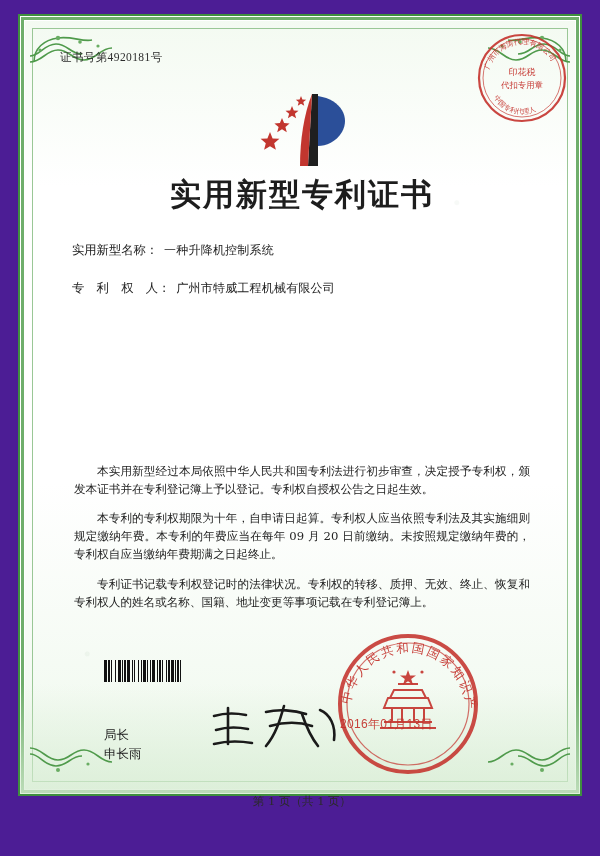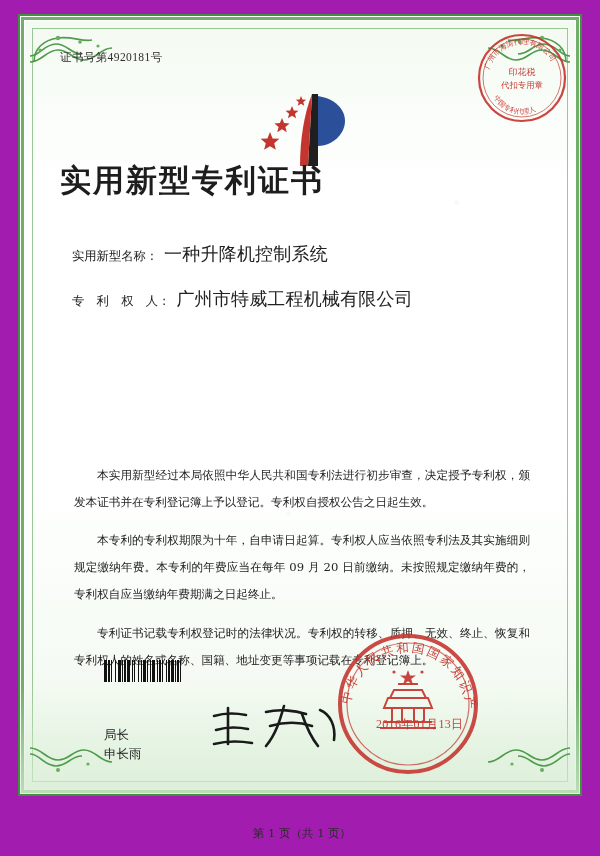--- a/index.html
+++ b/index.html
@@ -6,21 +6,21 @@
   html, body {
     margin: 0; padding: 0;
     width: 600px; height: 856px;
     background: #ffffff;
     font-family: "Liberation Serif", serif;
   }
   #page {
     position: relative;
     width: 600px; height: 856px;
     overflow: hidden;
-    background: #a21caf;
+    background: #4c1d95;
   }
   
   .cert-frame {
     position: absolute;
     left: 18px; top: 14px;
     width: 564px; height: 782px;
     background:
       linear-gradient(180deg, #f3faf1 0%, #ffffff 22%, #ffffff 60%, #eef8ec 100%);
     border: 2px solid #3f8f3f;
     box-shadow: inset 0 0 0 1px #ffffff, inset 0 0 0 4px #6fae6b, inset 0 0 0 5px #ffffff;
@@ -57,22 +57,23 @@
   }
   
   .emblem {
     position: absolute;
     left: 196px; top: 38px;
     width: 108px; height: 84px;
   }
   
   .title {
     position: absolute;
-    left: 0; top: 110px;
+    left: 0; top: 124px;
     width: 484px;
+    text-align: center;
     font-size: 31px;
     font-weight: bold;
     letter-spacing: 2px;
     color: #1d1d1d;
     font-family: "DejaVu Serif", serif;
   }
   
   .fields {
     position: absolute;
     left: 12px; top: 192px;
@@ -89,32 +90,32 @@
     white-space: pre;
     color: #222;
     font-family: "DejaVu Serif", serif;
     font-size: 12.3px;
     text-align: center;
   }
   .field-value {
     margin-left: 6px;
     color: #222;
     font-family: Liberation Sans, sans-serif;
-    font-size: 18px;
+    font-size: 12px;
     letter-spacing: 0.2px;
   }
   
   .paras {
     position: absolute;
     left: 14px; top: 400px;
     width: 456px;
   }
   .para {
     font-size: 11.6px;
-    line-height: 27px;
+    line-height: 18px;
     text-indent: 23px;
     color: #232323;
     margin-bottom: 2px;
     text-align: justify;
     font-family: "DejaVu Serif", serif;
   }
   
   .barcode {
     position: absolute;
     left: 44px; top: 610px;
@@ -140,32 +141,32 @@
     right: 12px; top: 16px;
     width: 92px; height: 92px;
   }
   .seal-main {
     position: absolute;
     left: 316px; top: 616px;
     width: 144px; height: 144px;
   }
   .seal-date {
     position: absolute;
-    left: 356px; top: 700px;
+    left: 320px; top: 700px;
     font-size: 12px;
     color: #c4322c;
     letter-spacing: 0.3px;
-    font-family: Liberation Serif, serif;
+    font-family: Liberation Sans, sans-serif;
     opacity: .92;
     text-align: center;
   }
   
   .page-foot {
     position: absolute;
-    left: 0; top: 776px;
+    left: 0; top: 744px;
     width: 484px;
     text-align: center;
     font-size: 11.5px;
     color: #2b2b2b;
     font-family: "DejaVu Serif", serif;
   }
   
   .speckle {
     position: absolute; inset: 0;
     pointer-events: none;

